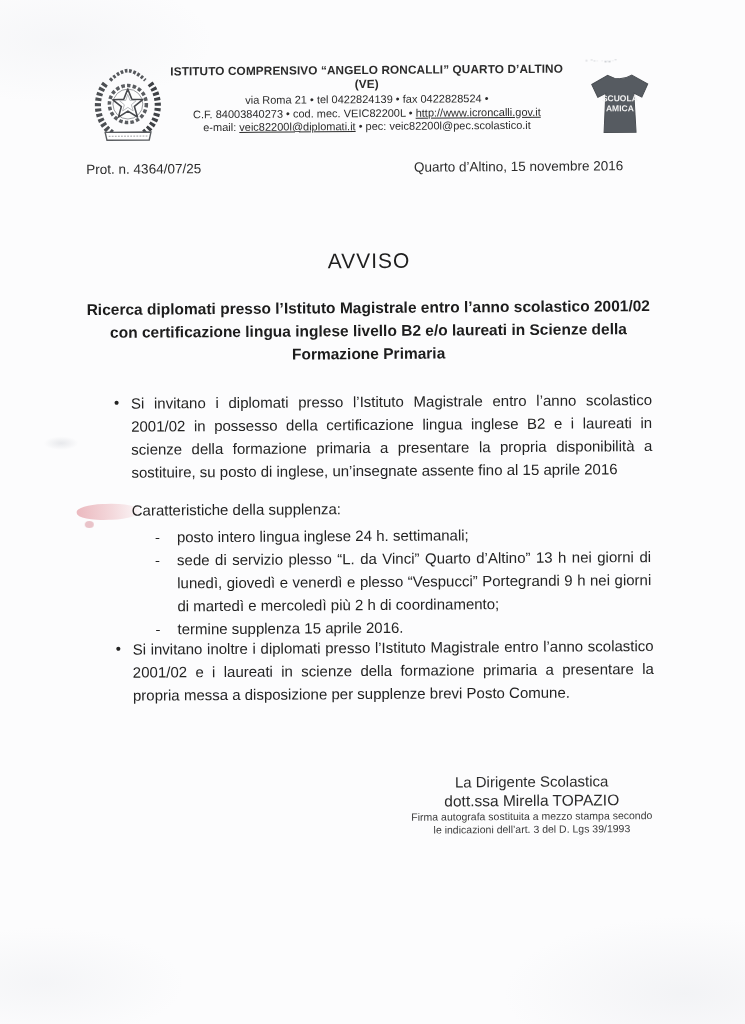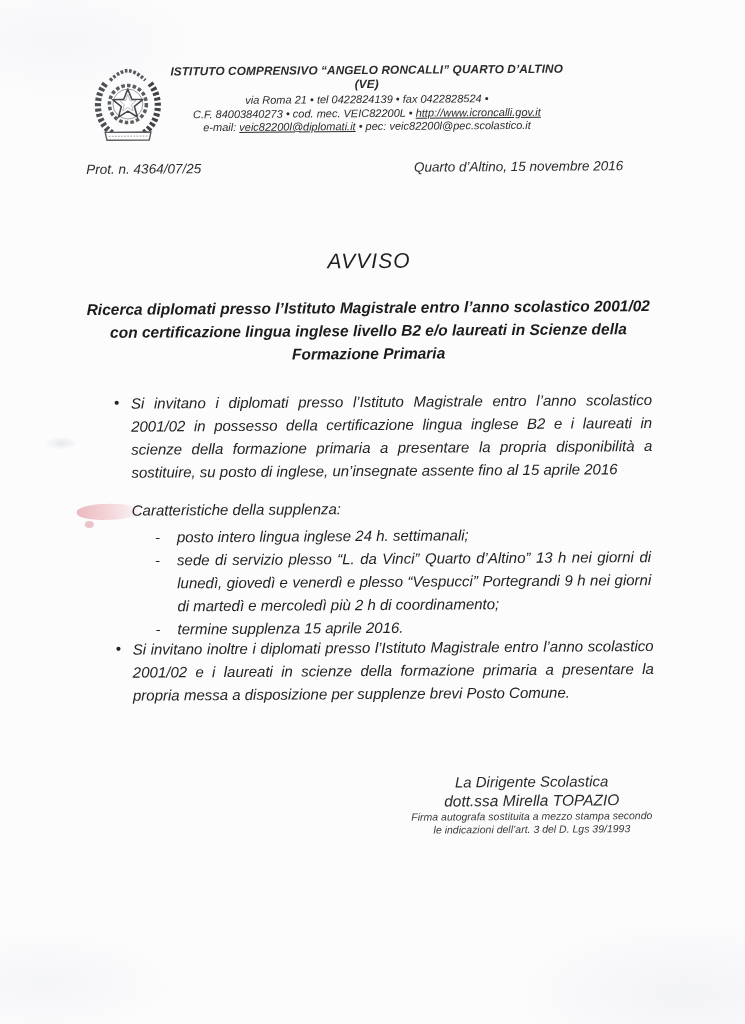--- a/index.html
+++ b/index.html
@@ -9,21 +9,20 @@
     font-family:"Liberation Sans","DejaVu Sans",sans-serif;
     color:#262626;
   }
   .scan-page{
     position:absolute;inset:0;
     background:
       radial-gradient(220px 90px at 8% 4%, rgba(190,195,205,0.10), transparent 70%),
       radial-gradient(260px 110px at 92% 97%, rgba(185,190,200,0.14), transparent 70%),
       radial-gradient(200px 80px at 6% 96%, rgba(190,195,205,0.12), transparent 70%),
       #fcfcfd;
-    font-style: italic;
   }
   .tilt{position:absolute;inset:0;transform:rotate(-0.4deg);transform-origin:50% 40%;}
 
   
   .emblem{position:absolute;left:86px;top:60px;width:88px;height:90px;}
   .head-block{
     position:absolute;left:160px;top:64px;width:418px;
     text-align:center;line-height:13.5px;font-size:11px;color:#2b2b2b;
   }
   .head-block .inst{font-weight:bold;font-size:11.8px;letter-spacing:.1px;margin-bottom:2px;}
@@ -92,20 +91,28 @@
       </svg>
     </div>
 
     <div class="head-block">
       <div class="inst">ISTITUTO COMPRENSIVO “ANGELO RONCALLI” QUARTO D’ALTINO (VE)</div>
       <div>via Roma 21 • tel 0422824139 • fax 0422828524 •</div>
       <div><span>C.F. 84003840273 • cod. mec. VEIC82200L • </span><span class="lnk">http://www.icroncalli.gov.it</span></div>
       <div><span>e-mail: </span><span class="lnk">veic82200l@diplomati.it</span><span> • pec: </span><span>veic82200l@pec.scolastico.it</span></div>
     </div>
 
+    <div class="tshirt-wrap">
+      <div class="partner-marks">▫ ᵔᵕ·  ·ᴗᴗ·ᵔ</div>
+      <svg viewBox="0 0 80 74" width="80" height="74" style="position:absolute;left:0;top:12px;">
+        <path d="M12,16 L28,7 Q40,14 52,7 L68,16 L62,29 L54,25 L56,64 L24,64 L26,25 L18,29 Z" fill="#565b61" stroke="#4a4e53" stroke-width="1"></path>
+        <text x="40" y="33" text-anchor="middle" font-size="8.5" font-weight="bold" fill="#f2f2f2" font-family="Liberation Sans, sans-serif">SCUOLA</text>
+        <text x="40" y="43" text-anchor="middle" font-size="8.5" font-weight="bold" fill="#f2f2f2" font-family="Liberation Sans, sans-serif">AMICA</text>
+      </svg>
+    </div>
 
     <div class="prot-line">
       <span>Prot. n. 4364/07/25</span>
       <span>Quarto d’Altino, 15 novembre 2016</span>
     </div>
 
     <div class="doc-title">AVVISO</div>
 
     <div class="doc-subject">Ricerca diplomati presso l’Istituto Magistrale entro l’anno scolastico 2001/02 con certificazione lingua inglese livello B2 e/o laureati in Scienze della Formazione Primaria</div>
 

